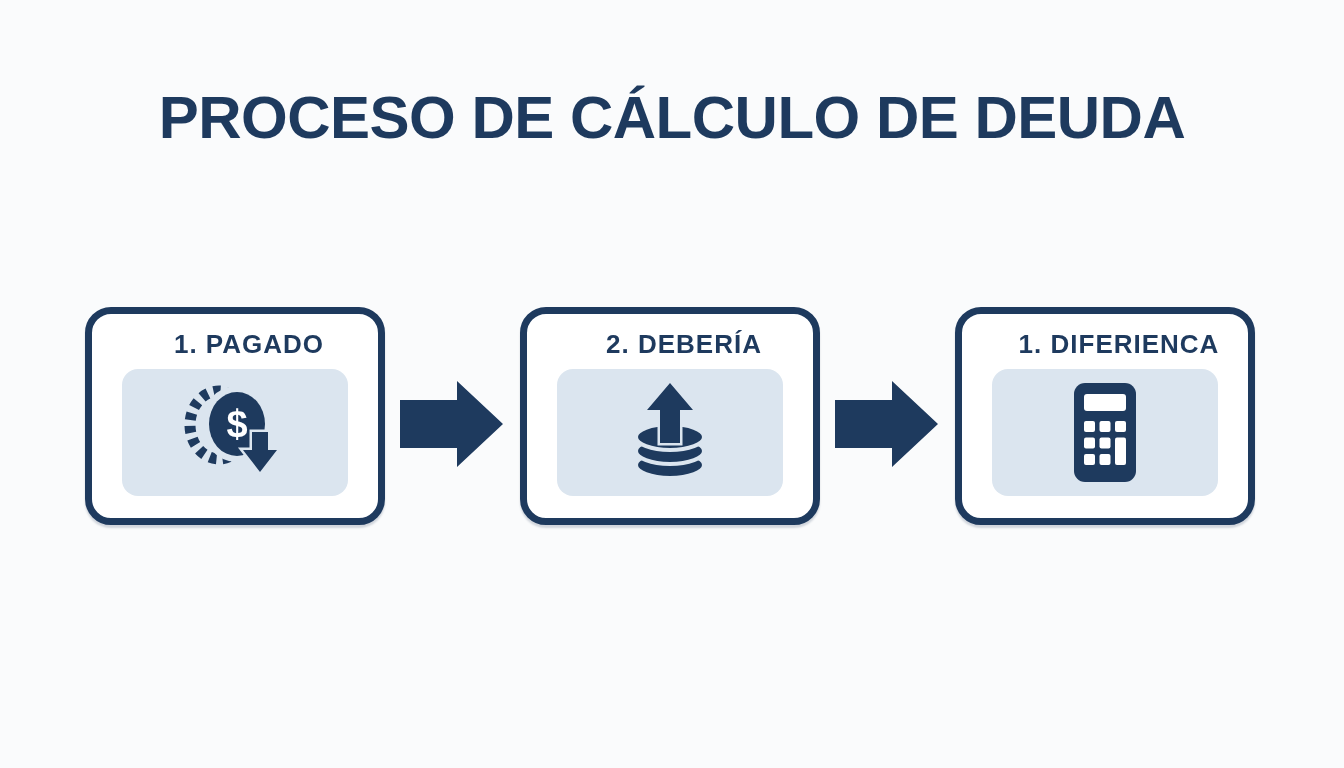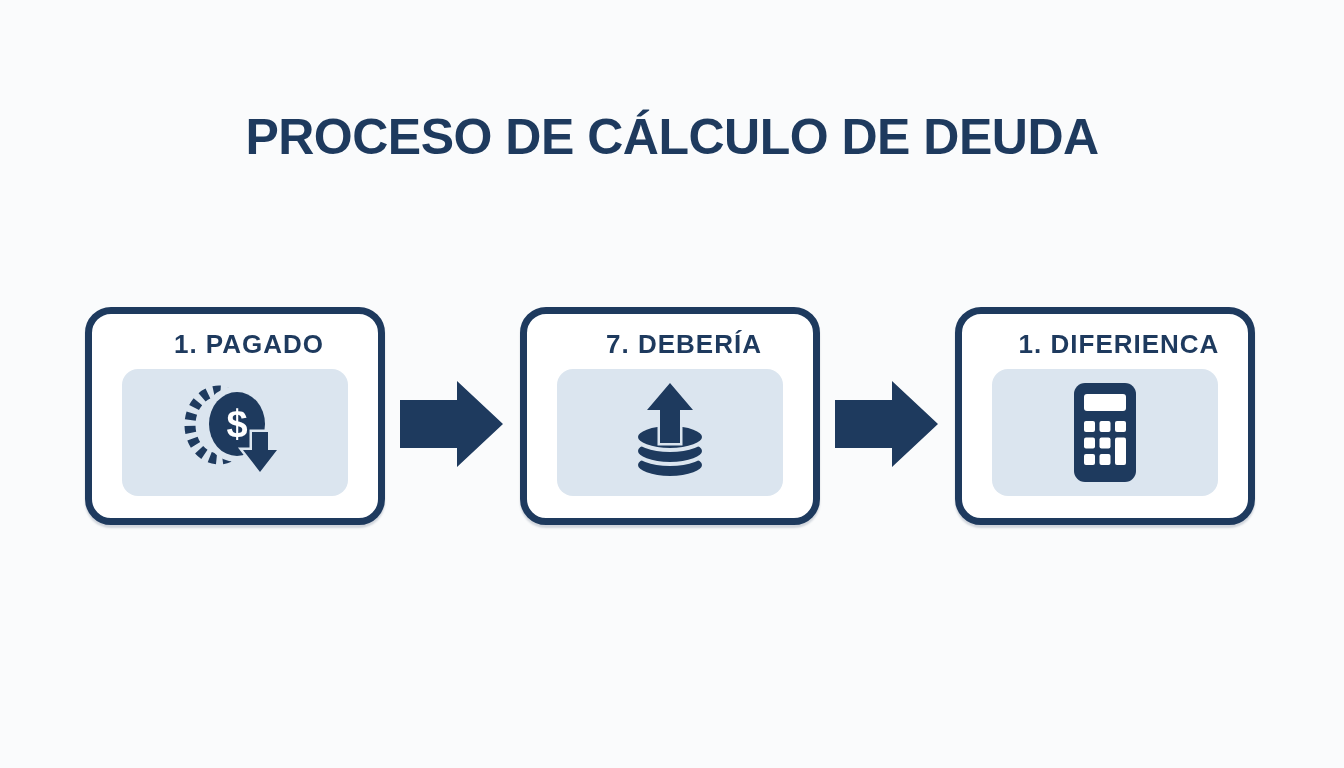--- a/index.html
+++ b/index.html
@@ -5,23 +5,23 @@
   html,body { margin:0; padding:0; }
   .canvas {
     position:relative;
     width:1344px; height:768px;
     background:#fafbfc;
     overflow:hidden;
     font-family:"Liberation Sans", sans-serif;
   }
   .title {
     position:absolute;
-    top:112px; left:0; width:100%;
+    top:88px; left:0; width:100%;
     text-align:center;
-    font-size:50px;
+    font-size:60px;
     font-weight:bold;
     letter-spacing:-0.5px;
     color:#1e3a5e;
     line-height:1;
   }
   .flow {
     position:absolute;
     left:85px; top:307px;
     display:flex;
     align-items:center;
@@ -88,21 +88,21 @@
       </div>
     </div>
 
     <div class="connector">
       <svg class="icon-svg" width="105" height="86" viewBox="0 0 105 86">
         <polygon points="0,19 57,19 57,0 103,43 57,86 57,67 0,67" fill="#1e3a5e"></polygon>
       </svg>
     </div>
 
     <div class="step-box">
-      <div class="step-label">7. DEBERÍA</div>
+      <div class="step-label">2. DEBERÍA</div>
       <div class="icon-panel">
         <svg class="icon-svg" width="100" height="112" viewBox="0 0 100 112" overflow="visible">
           <ellipse cx="50" cy="88" rx="34" ry="13" fill="#1e3a5e" stroke="#dbe5ef" stroke-width="4"></ellipse>
           <ellipse cx="50" cy="74" rx="34" ry="13" fill="#1e3a5e" stroke="#dbe5ef" stroke-width="4"></ellipse>
           <ellipse cx="50" cy="60" rx="34" ry="13" fill="#1e3a5e" stroke="#dbe5ef" stroke-width="4"></ellipse>
           <polygon points="50,6 73,33 60,33 60,66 40,66 40,33 27,33" fill="#1e3a5e" stroke="#dbe5ef" stroke-width="5" paint-order="stroke"></polygon>
         </svg>
       </div>
     </div>
 

